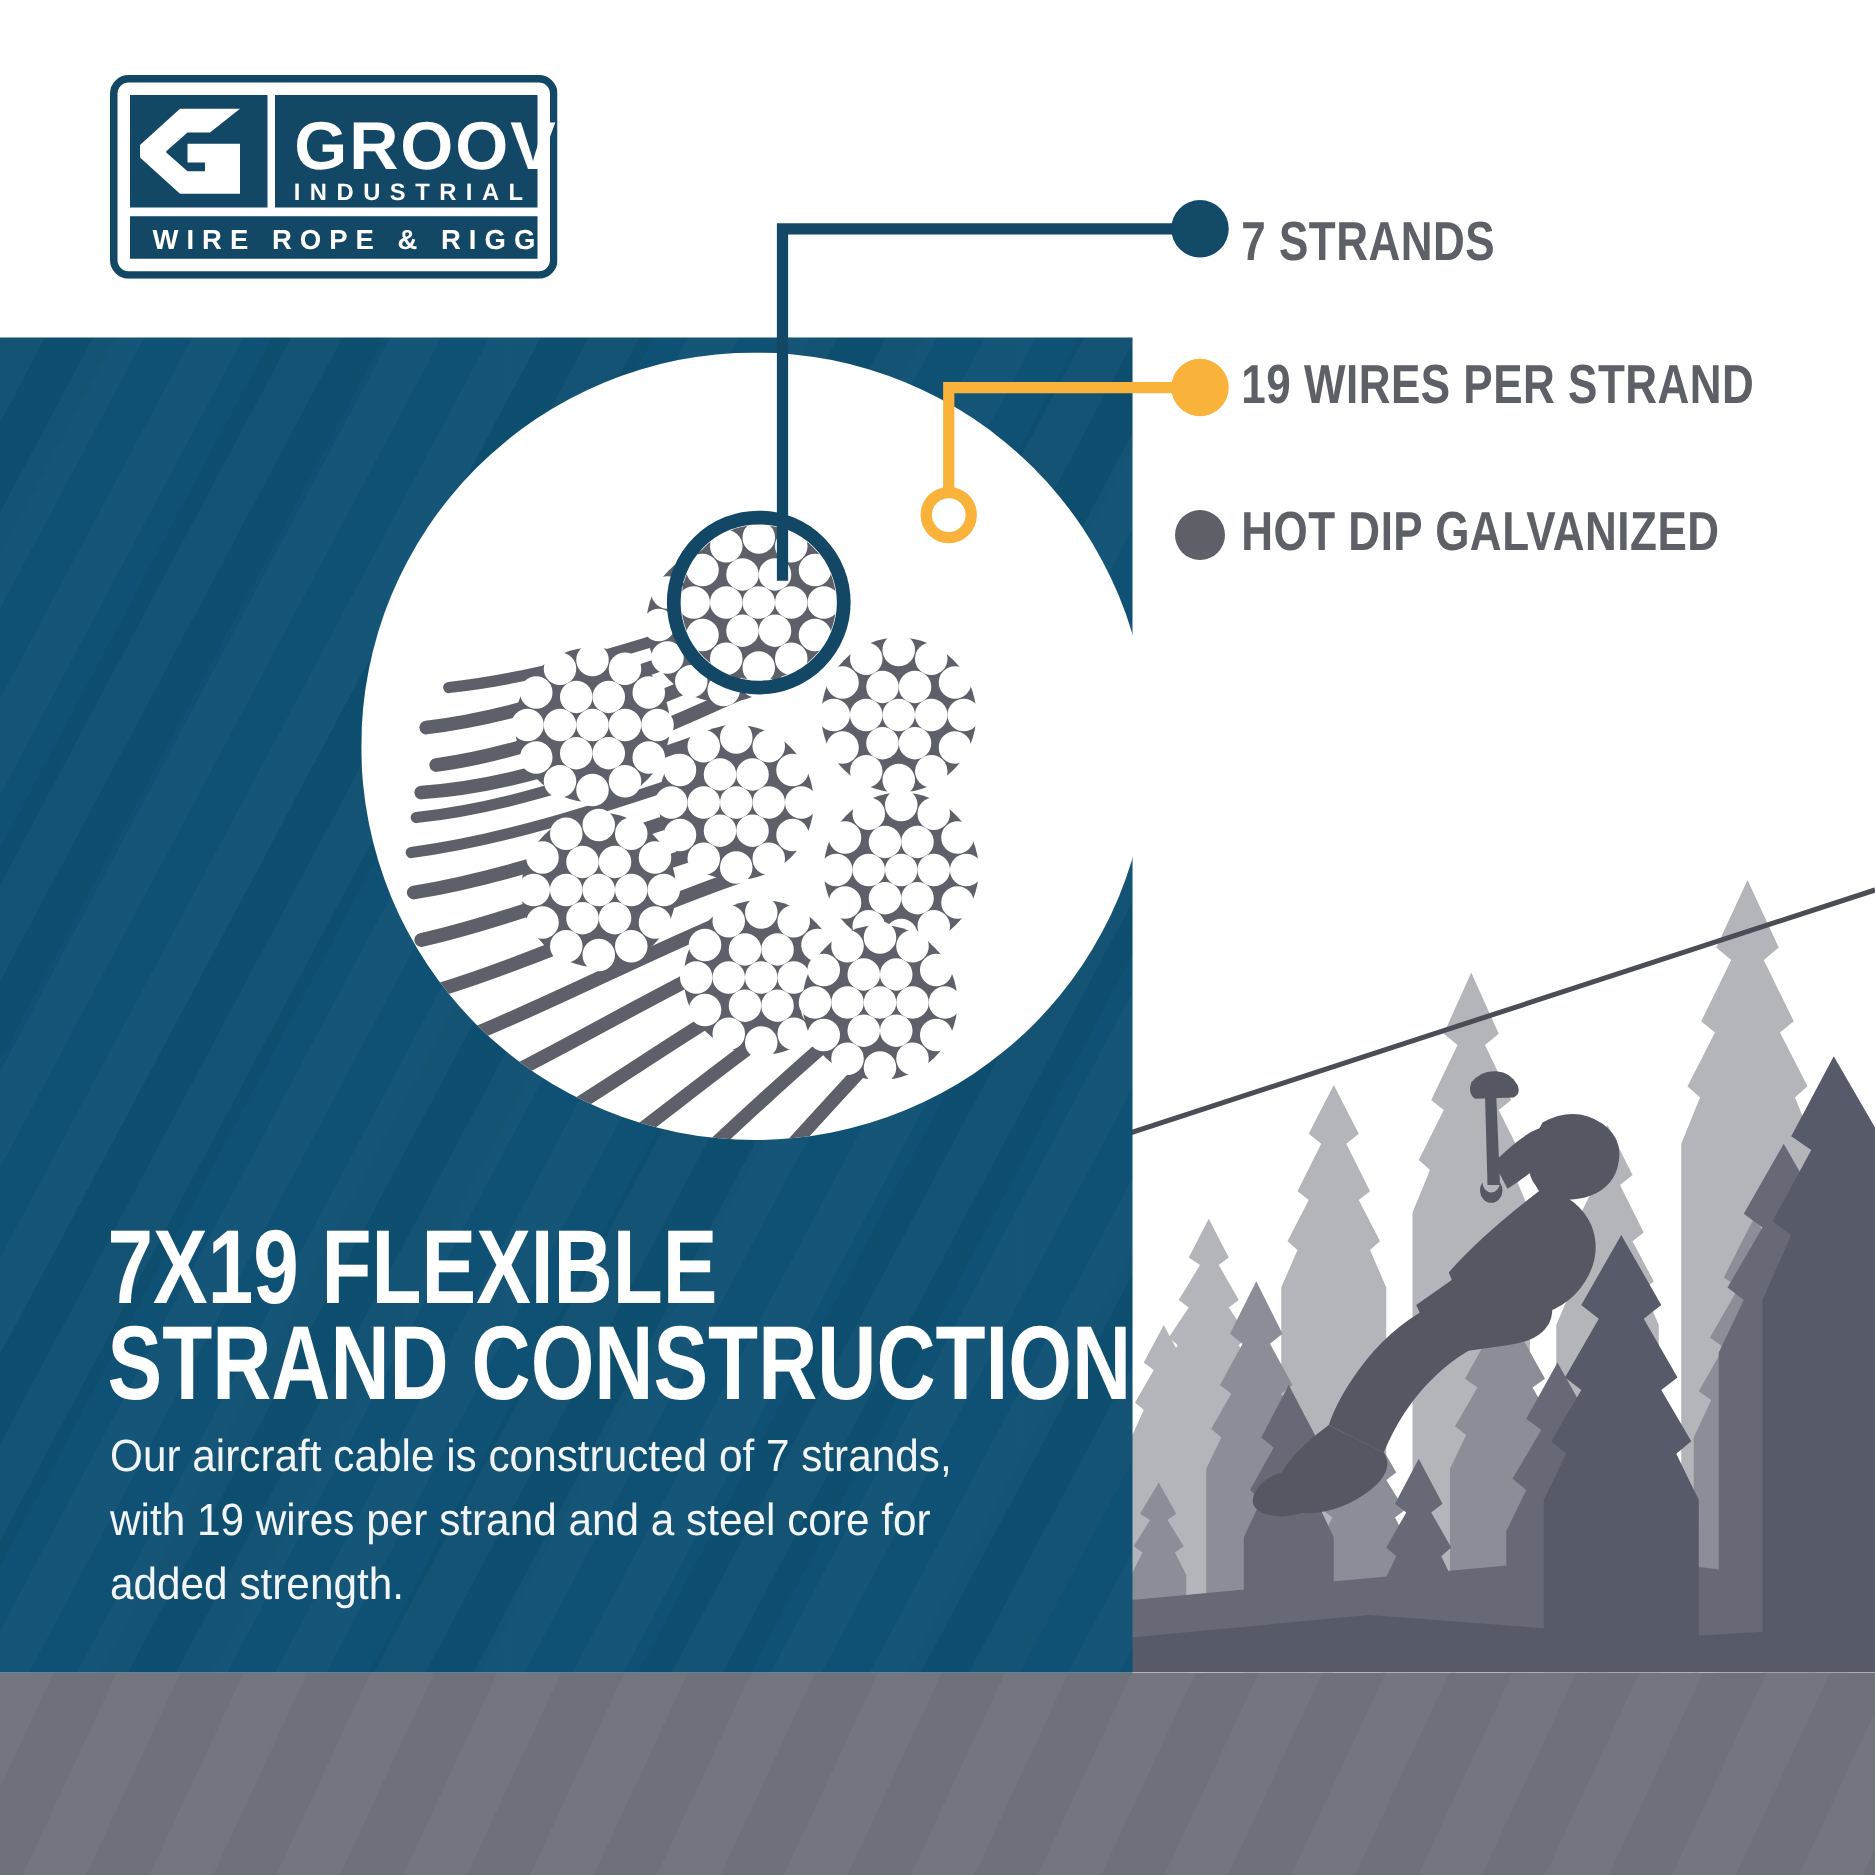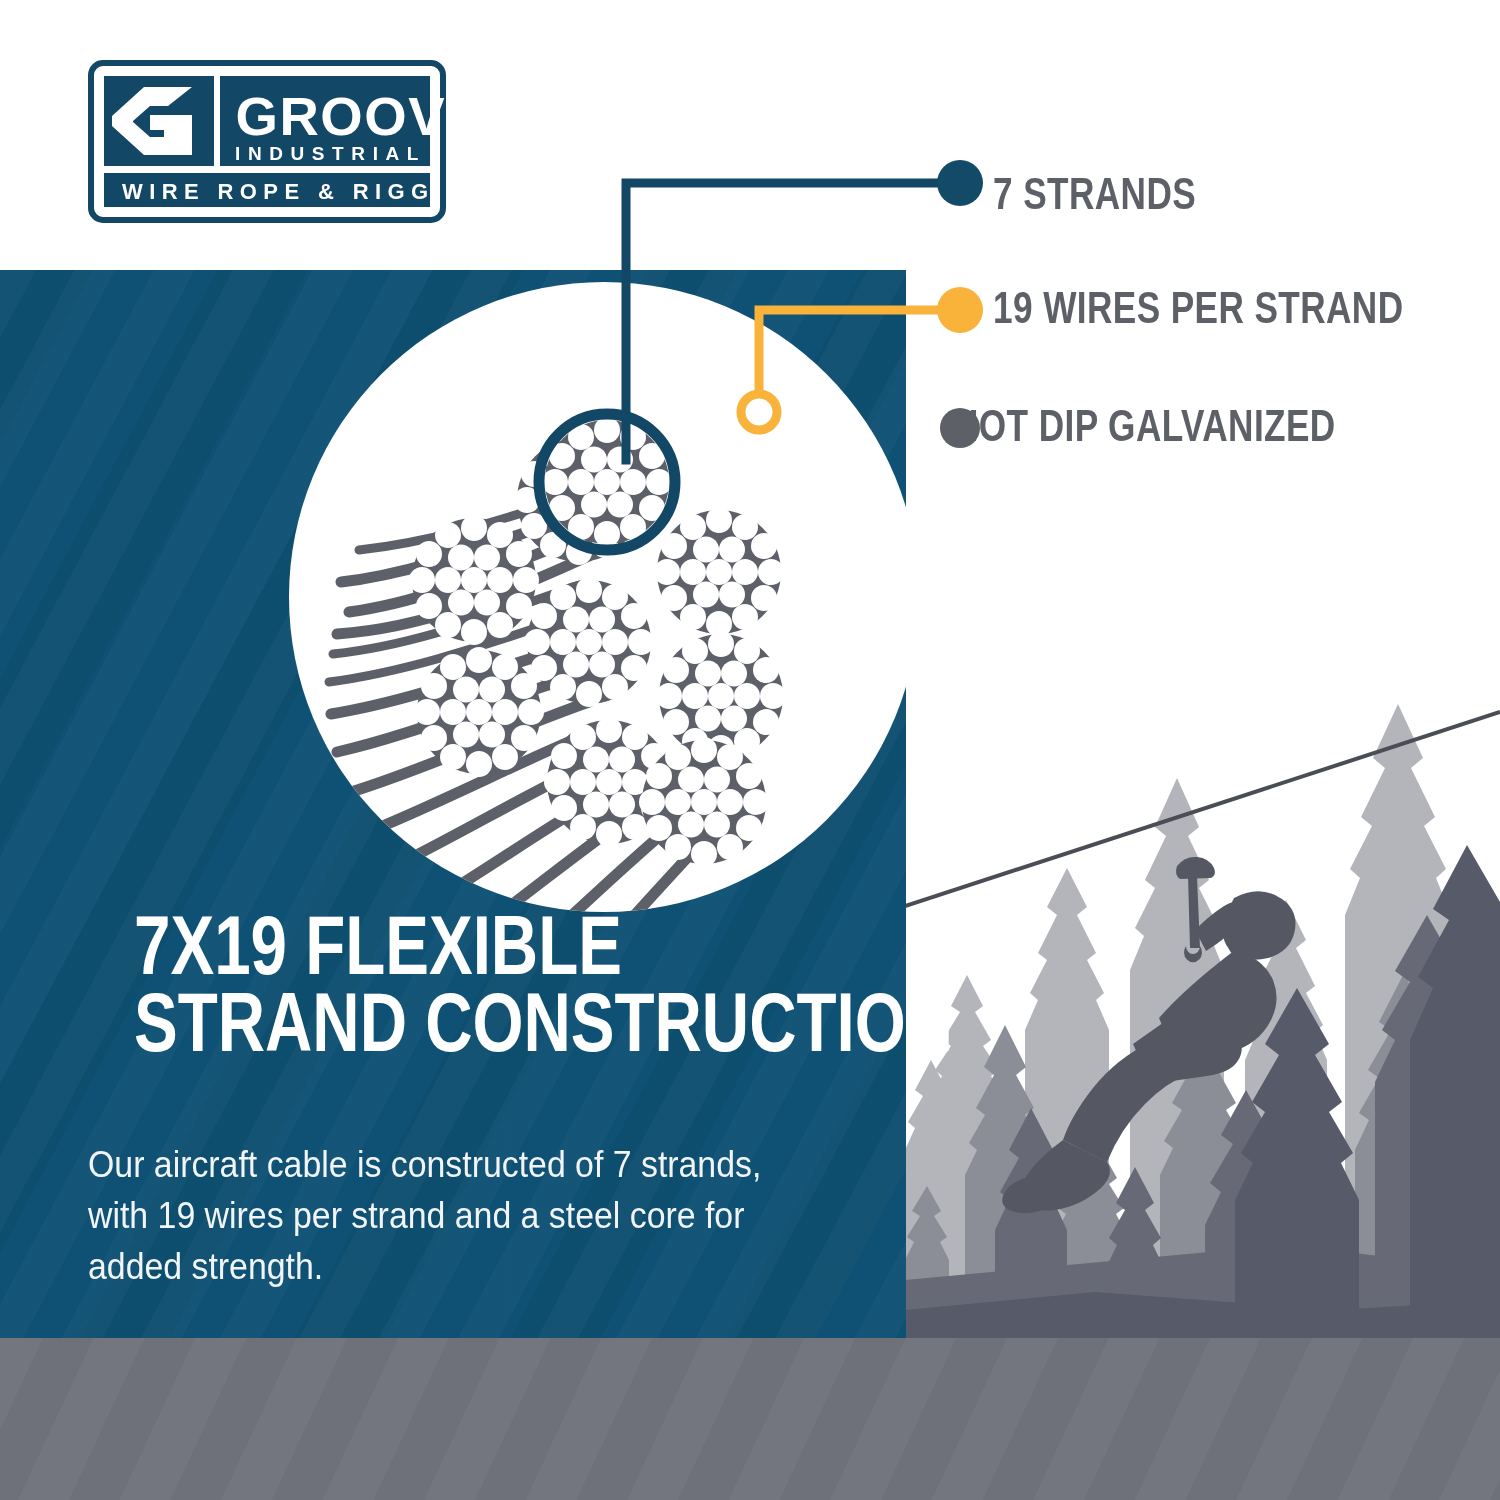--- a/index.html
+++ b/index.html
@@ -52,24 +52,24 @@
     letter-spacing:0.5px;
     color:#5d6066;
     text-transform:uppercase;
     white-space:nowrap;
     transform:scaleX(0.80);
     transform-origin:left center;
     line-height:1;
   }
   #co1{left:993px;top:172px;}
   #co2{left:993px;top:286px;}
-  #co3{left:953px;top:404px;}
-
-  
-  .headline{position:absolute;left:86px;top:907px;width:790px;margin-left:48px;}
+  #co3{left:993px;top:404px;}
+
+  
+  .headline{position:absolute;left:86px;top:975px;width:790px;}
   .headline .hl-line{
     font-family:"Liberation Sans",sans-serif;
     font-weight:700;
     color:#ffffff;
     font-size:84px;
     line-height:0.92;
     letter-spacing:0px;
     text-transform:uppercase;
     transform:scaleX(0.78);
     transform-origin:left top;

